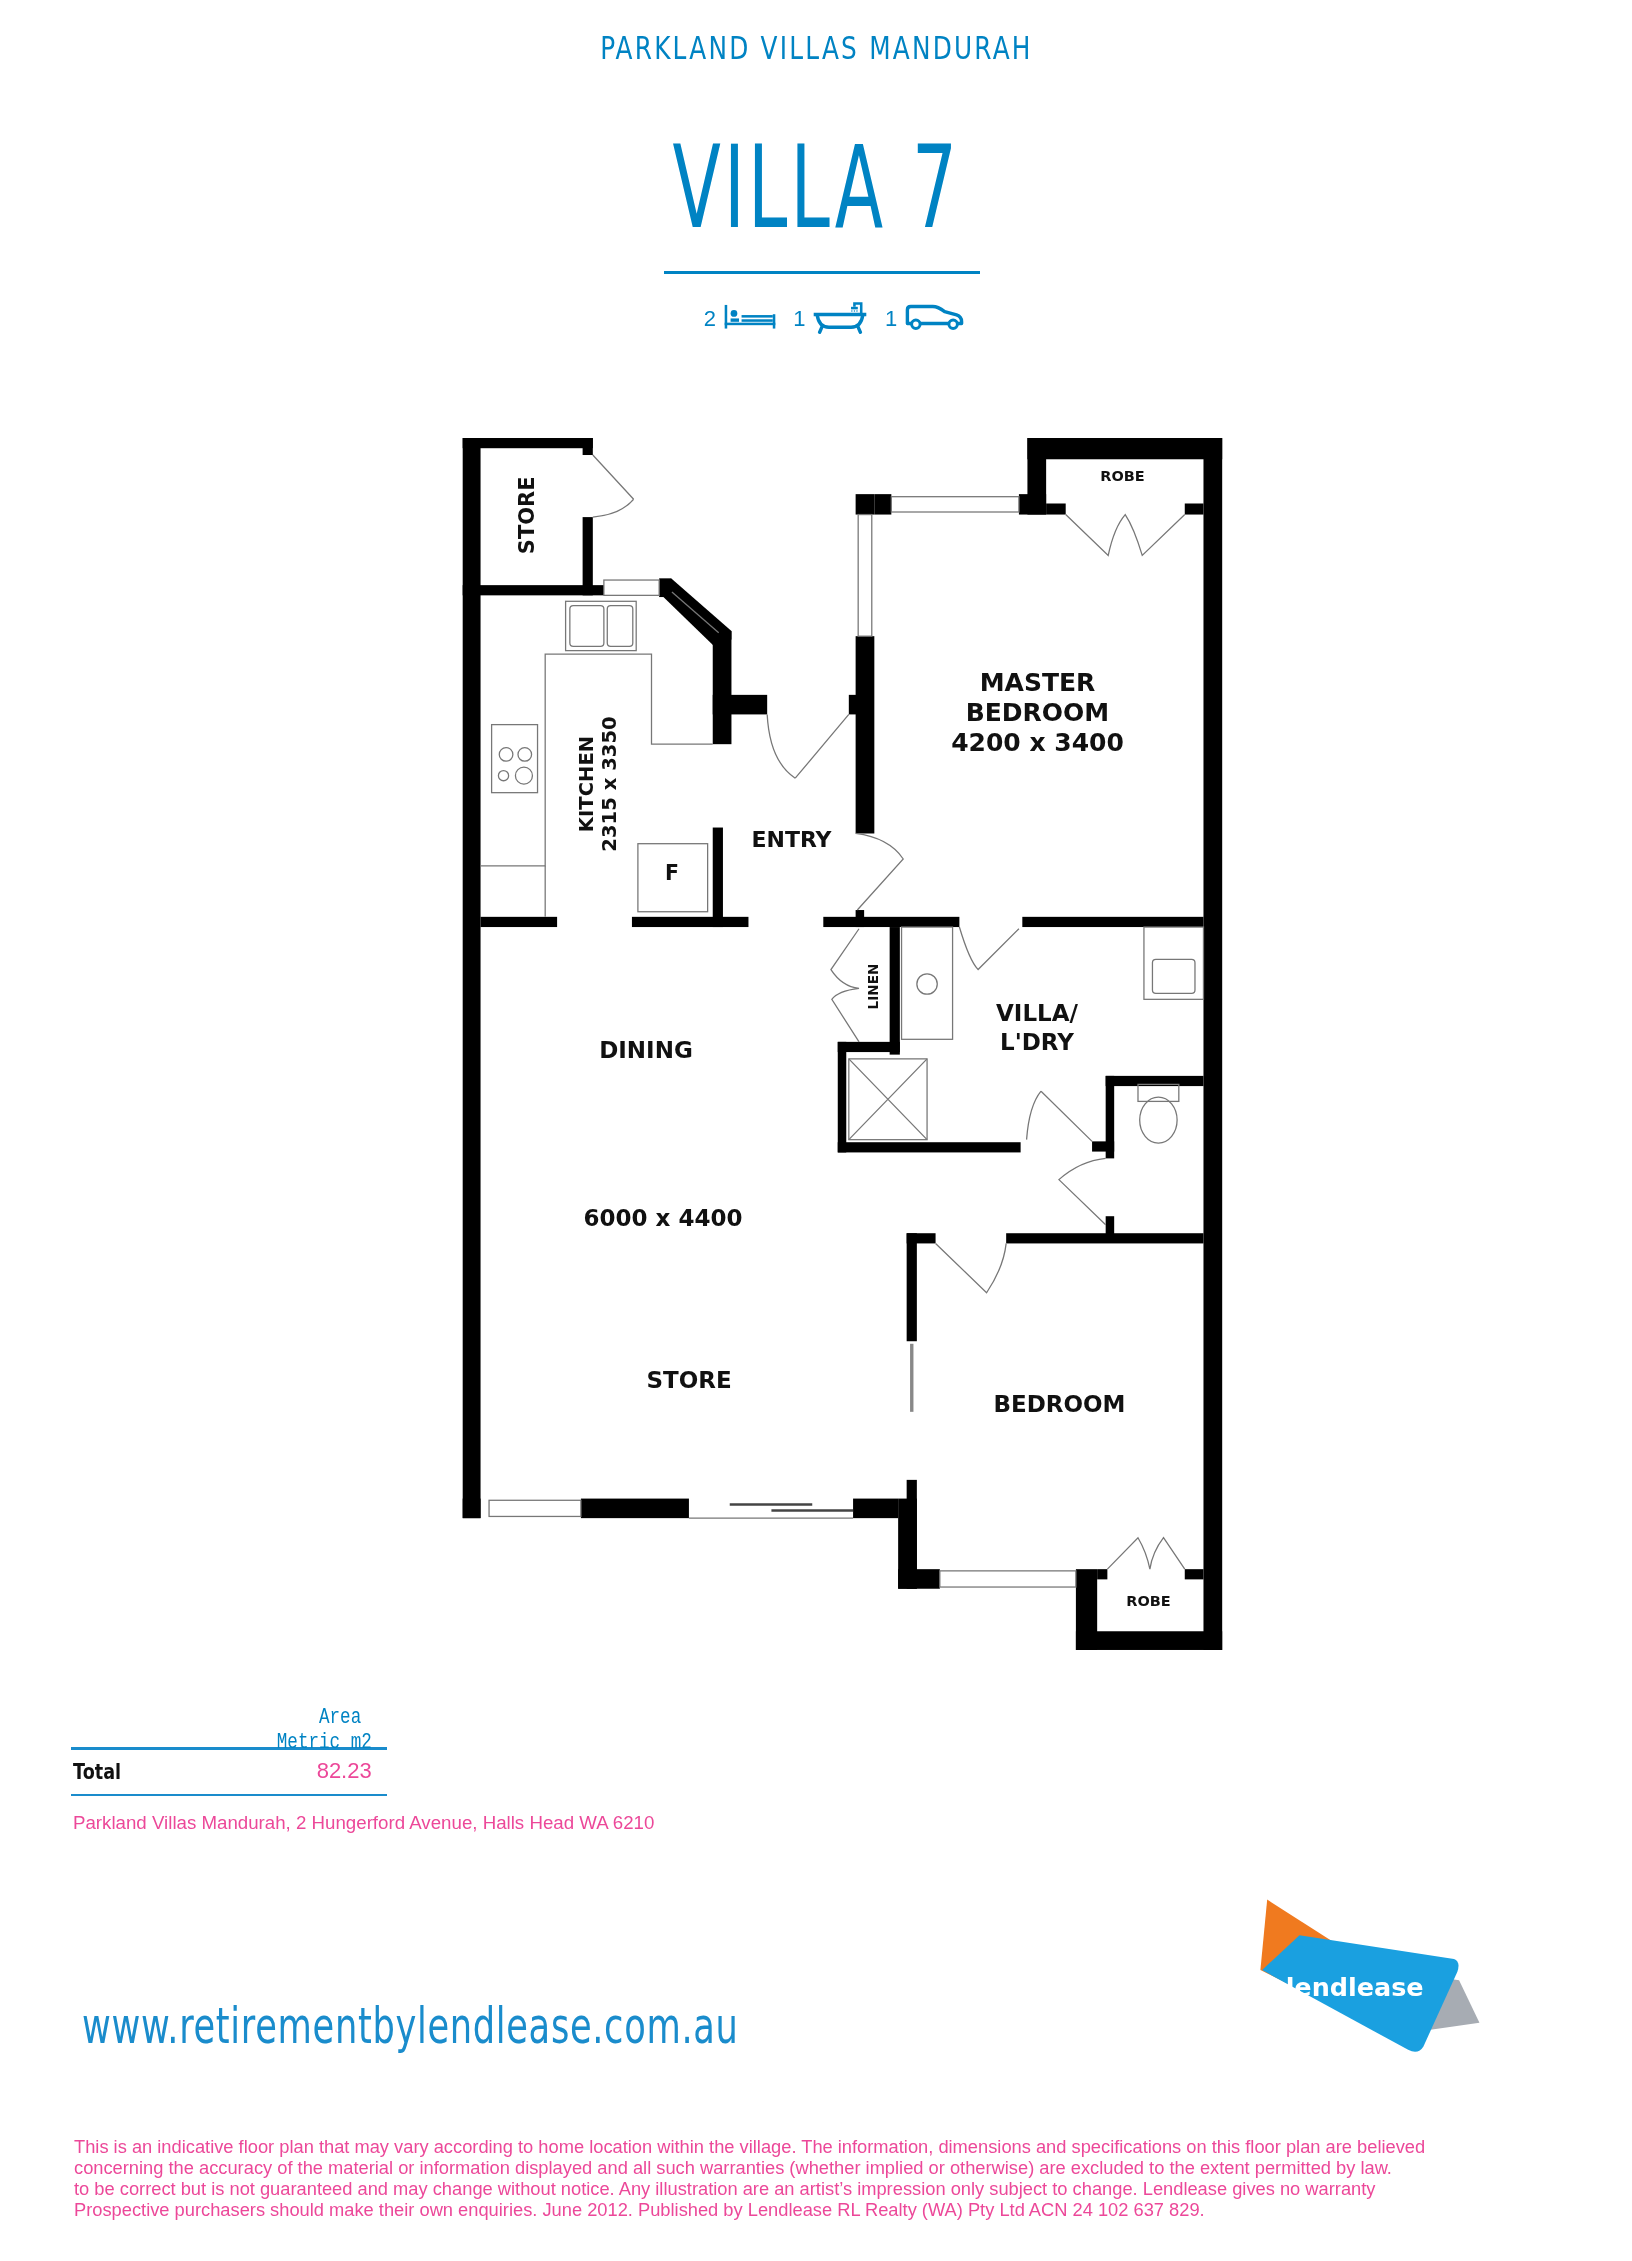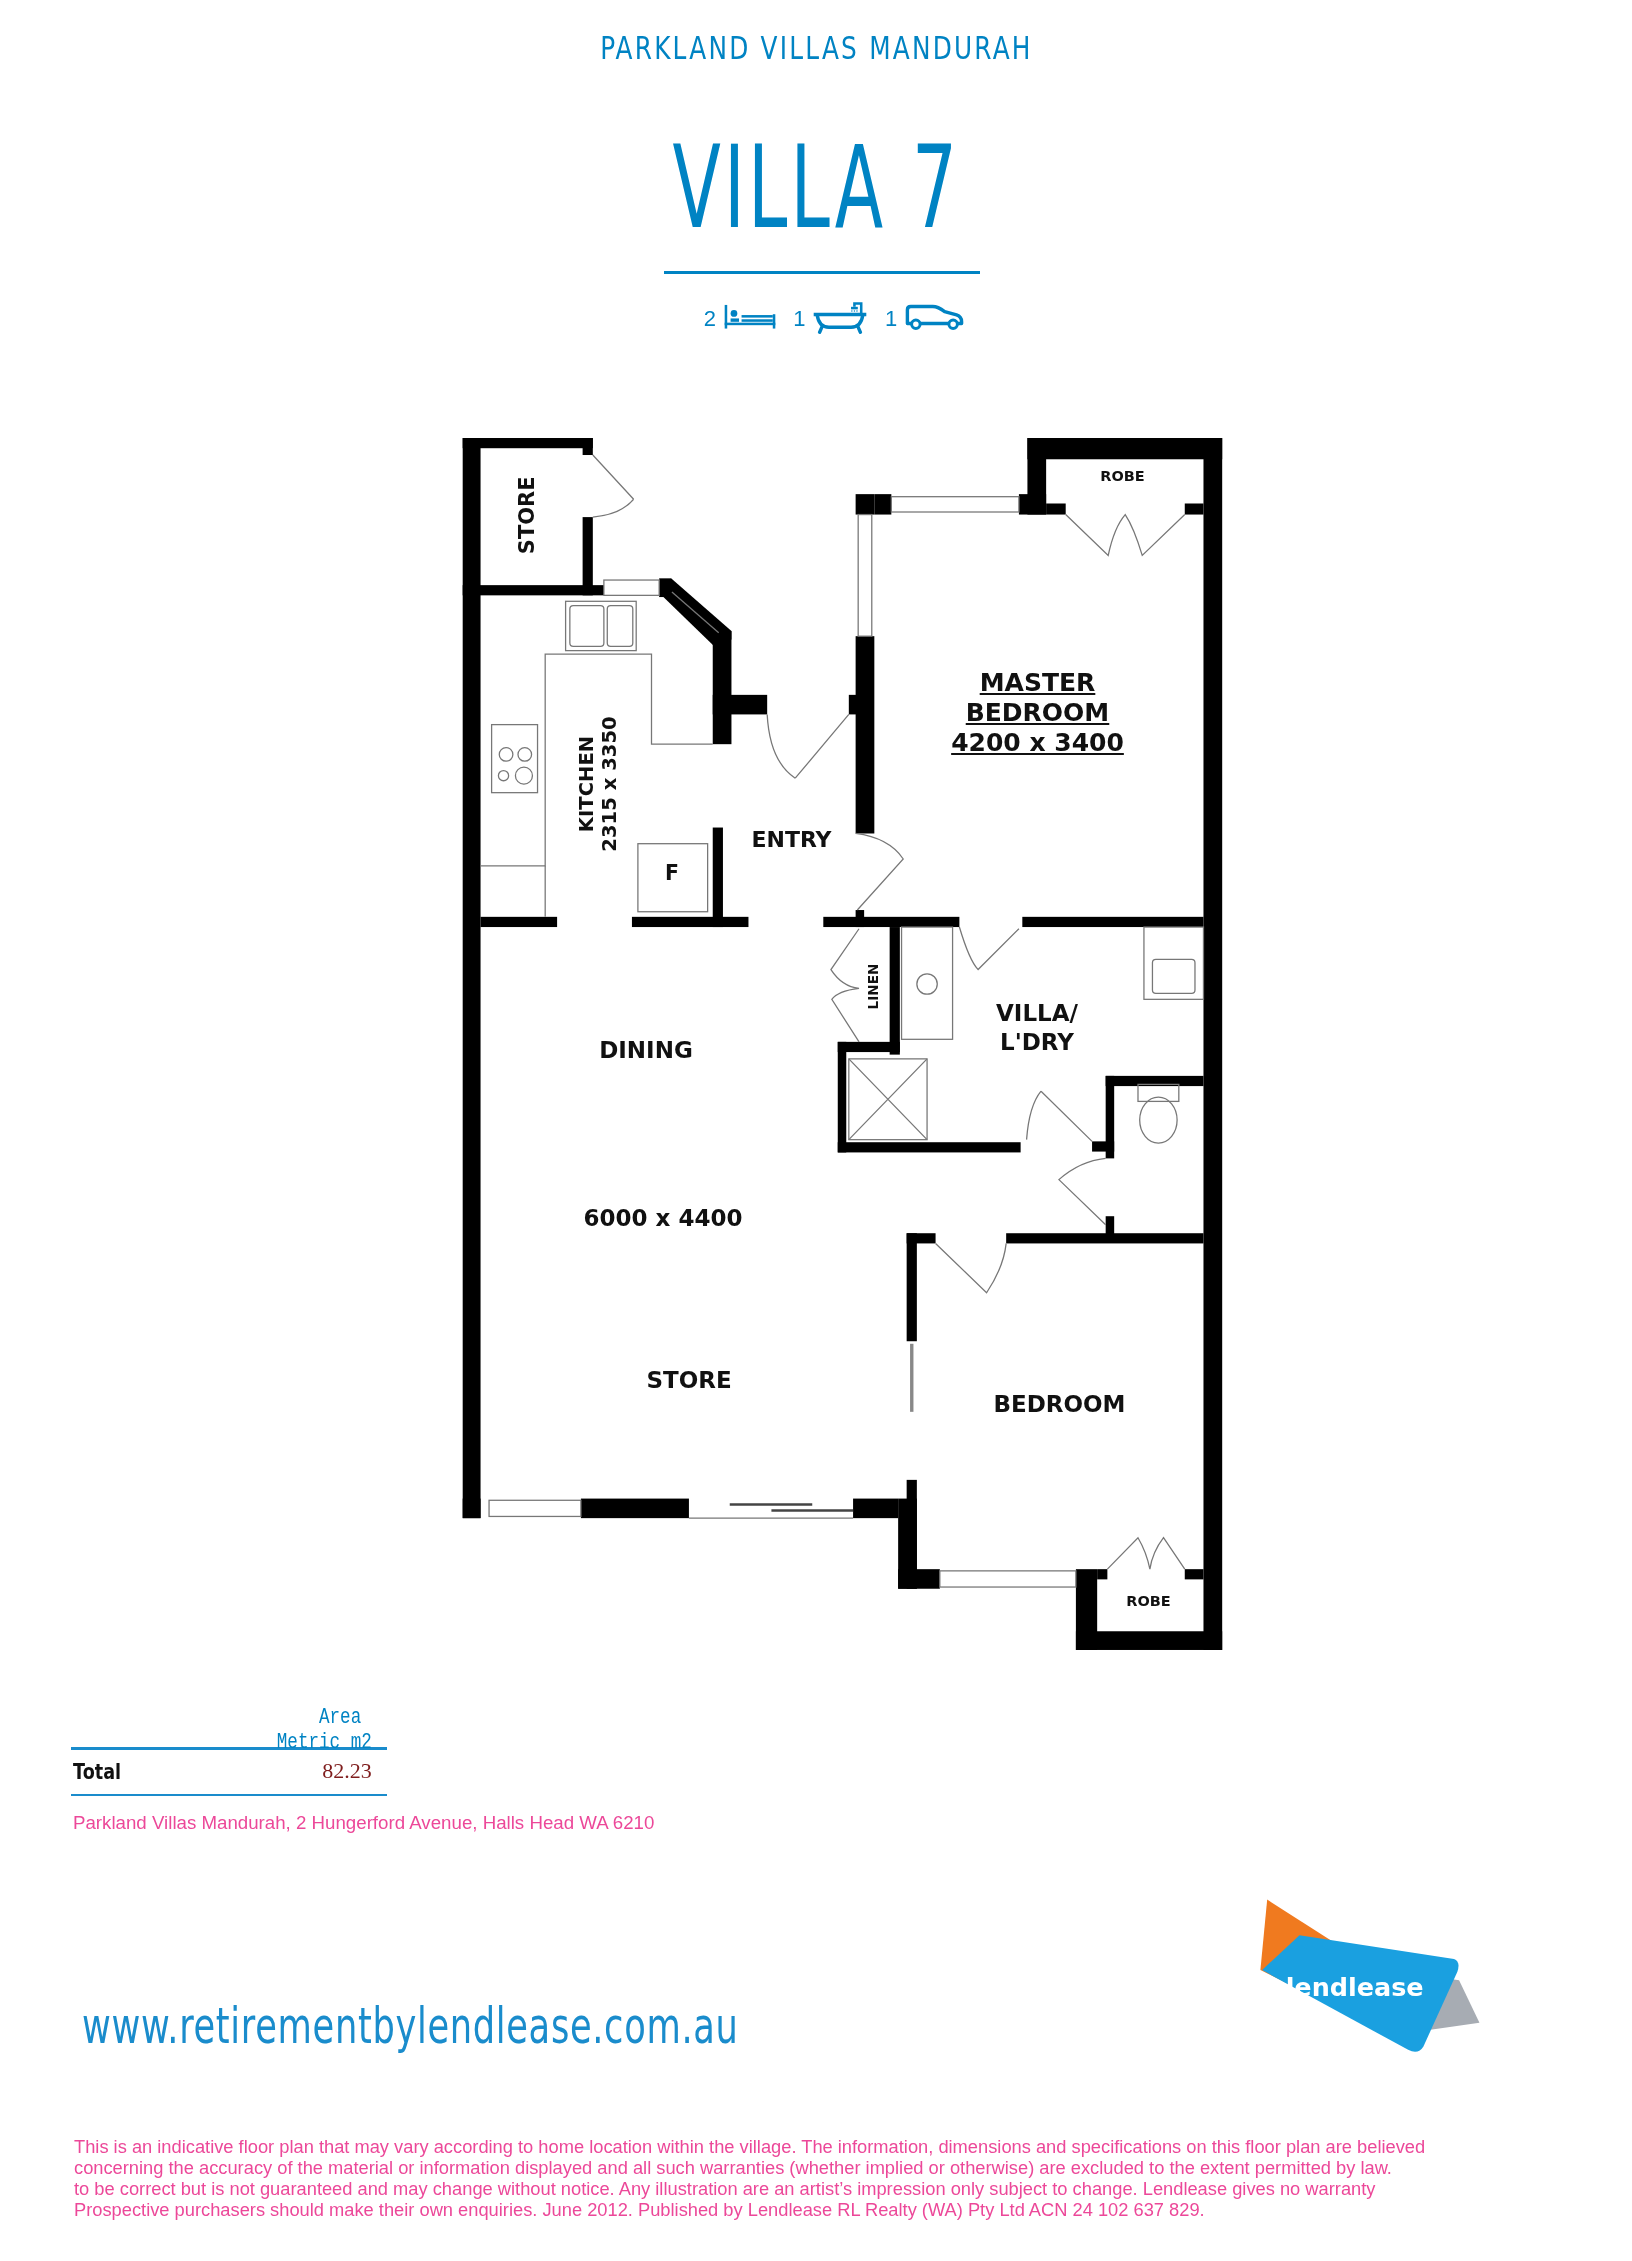--- a/index.html
+++ b/index.html
@@ -14,21 +14,21 @@
   #plan { left: 0; top: 0; }
   .room-label { position: absolute; font-family: "DejaVu Sans", sans-serif; font-weight: bold; color: #111; text-align: center; white-space: nowrap; }
   #area-table { left: 71px; top: 1705px; width: 316px; }
   .area-head { display: flex; justify-content: flex-start; padding: 0 15.3px 0 1.7px; font-family: Liberation Mono, monospace; font-size: 22px; color: #0083c3; height: 37px; align-items: flex-end; transform-origin: left; flex-direction: column; }
   .area-head span, .area-row span.lbl { transform: scaleX(0.8); display: inline-block; }
   .area-head span:last-child { transform-origin: right; }
   .area-head span:first-child { transform-origin: left; }
   .area-line { height: 2.6px; background: #1a8ccc; margin-top: 5.1px; }
   .area-row { display: flex; justify-content: space-between; padding: 0 15.3px 0 1.7px; height: 34px; align-items: flex-end; }
   .area-row .lbl { font-family: "DejaVu Sans", sans-serif; font-size: 22px; font-weight: bold; color: #111; transform-origin: left; }
-  .area-row .val { font-family: Liberation Serif, serif; font-size: 22px; color: #7f1d1d; }
+  .area-row .val { font-family: Liberation Sans, sans-serif; font-size: 22px; color: #ec4899; }
   #address { left: 73px; top: 1812px; font-size: 18.7px; color: #ec4899; }
   #website { left: 82px; top: 1998px; font-family: "DejaVu Sans", sans-serif; font-size: 49px; color: #1a8ccc; transform: scaleX(0.72); transform-origin: left top; letter-spacing: 0.9px; }
   #logo { left: 1257px; top: 1895px; }
   #disclaimer { left: 74px; top: 2136px; width: 1497px; font-size: 18.3px; line-height: 21px; color: #ec4899; }
 </style>
 </head>
 <body>
 
 <div id="hdr-project" class="abs">PARKLAND VILLAS MANDURAH</div>
 <div id="hdr-villa" class="abs">VILLA 7</div>
@@ -196,21 +196,21 @@
     <rect x="1345" y="1090" width="70" height="85"></rect>
     <rect x="1355" y="1128" width="50" height="40" rx="4"></rect>
 
     <rect x="1338" y="1275" width="48" height="20"></rect>
     <ellipse cx="1362" cy="1317" rx="22" ry="27"></ellipse>
   </g>
 </svg>
 
 <div class="room-label" style="left:485px; top:502px; width:85px; font-size:21px; transform: rotate(-90deg); transform-origin:43px 12.8px;">STORE</div>
 <div class="room-label" style="left:1080px; top:468px; width:85px; font-size:14.5px;">ROBE</div>
-<div class="room-label" style="left:944px; top:668px; width:187px; font-size:25px; line-height:30px;text-decoration:underline;">
+<div class="room-label" style="left:944px; top:668px; width:187px; font-size:25px; line-height:30px;">
   <div>MASTER</div>
   <div>BEDROOM</div>
   <div>4200 x 3400</div>
 </div>
 <div class="room-label" style="left:513px; top:761px; width:170px; font-size:19.6px; line-height:23px; transform: rotate(-90deg); transform-origin:85px 23px;">
   <div>KITCHEN</div>
   <div>2315 x 3350</div>
 </div>
 <div class="room-label" style="left:655px; top:861px; width:34px; font-size:20.4px;">F</div>
 <div class="room-label" style="left:736px; top:827px; width:111px; font-size:22px;">ENTRY</div>

